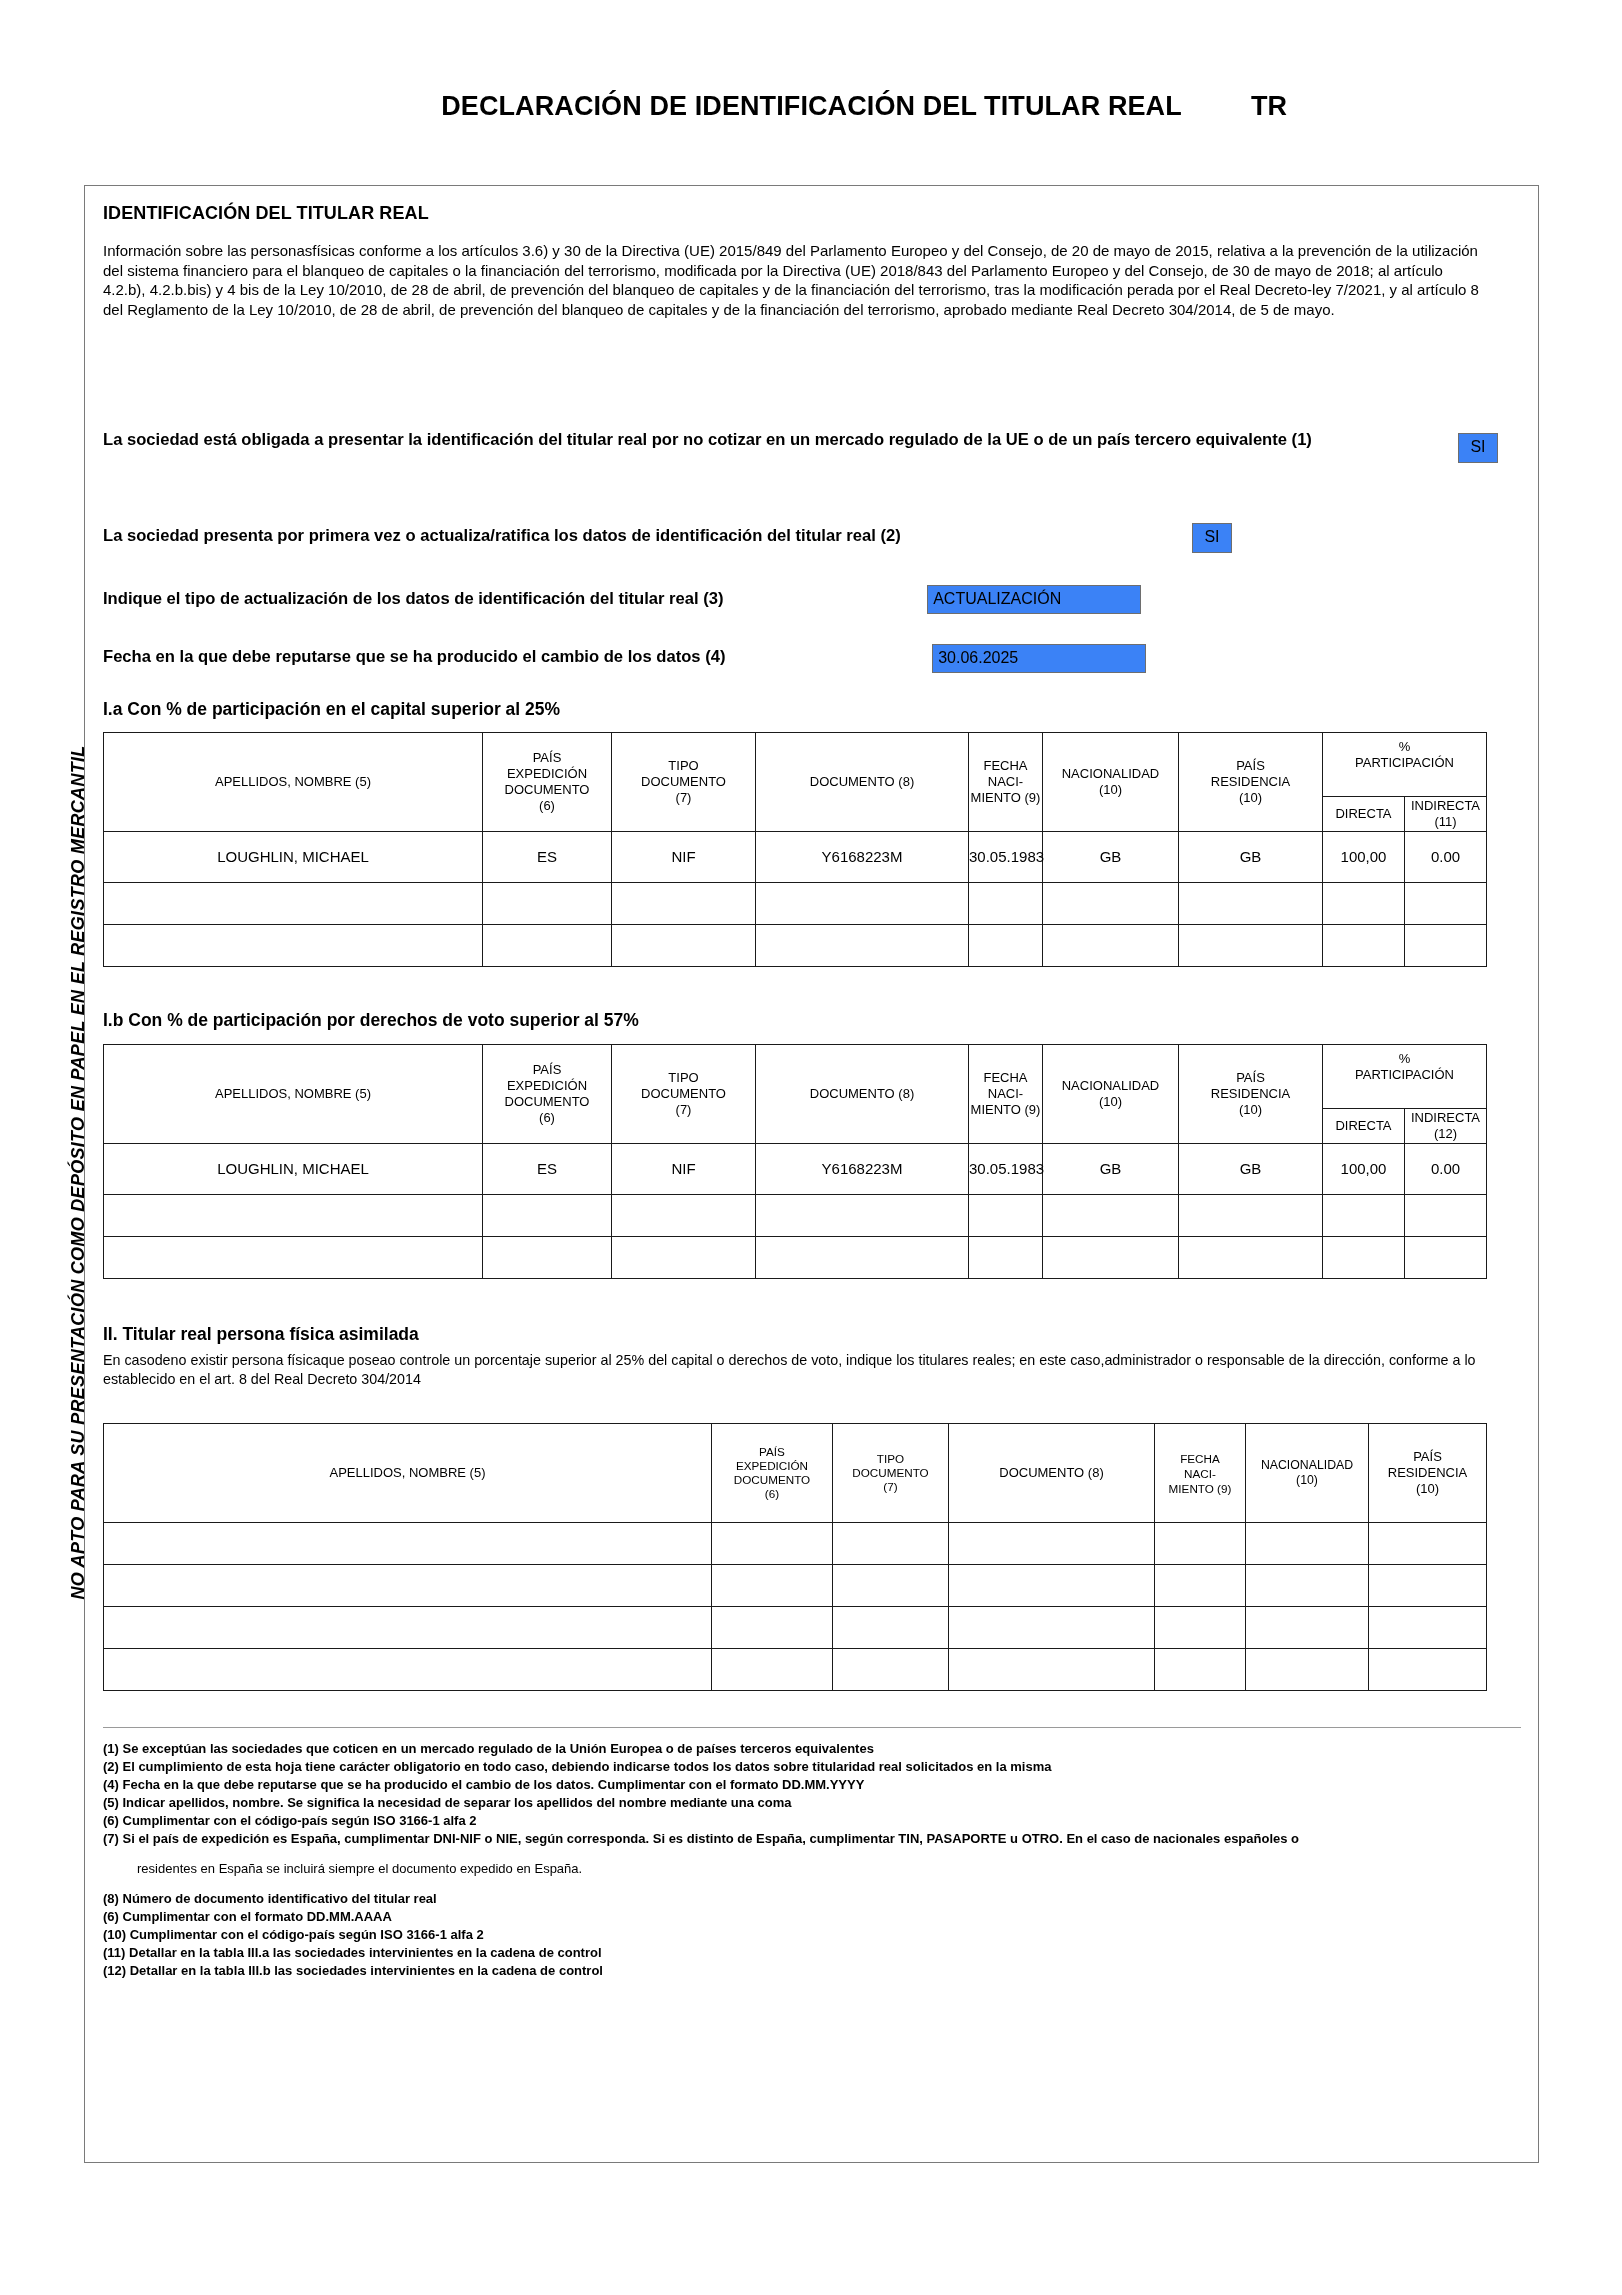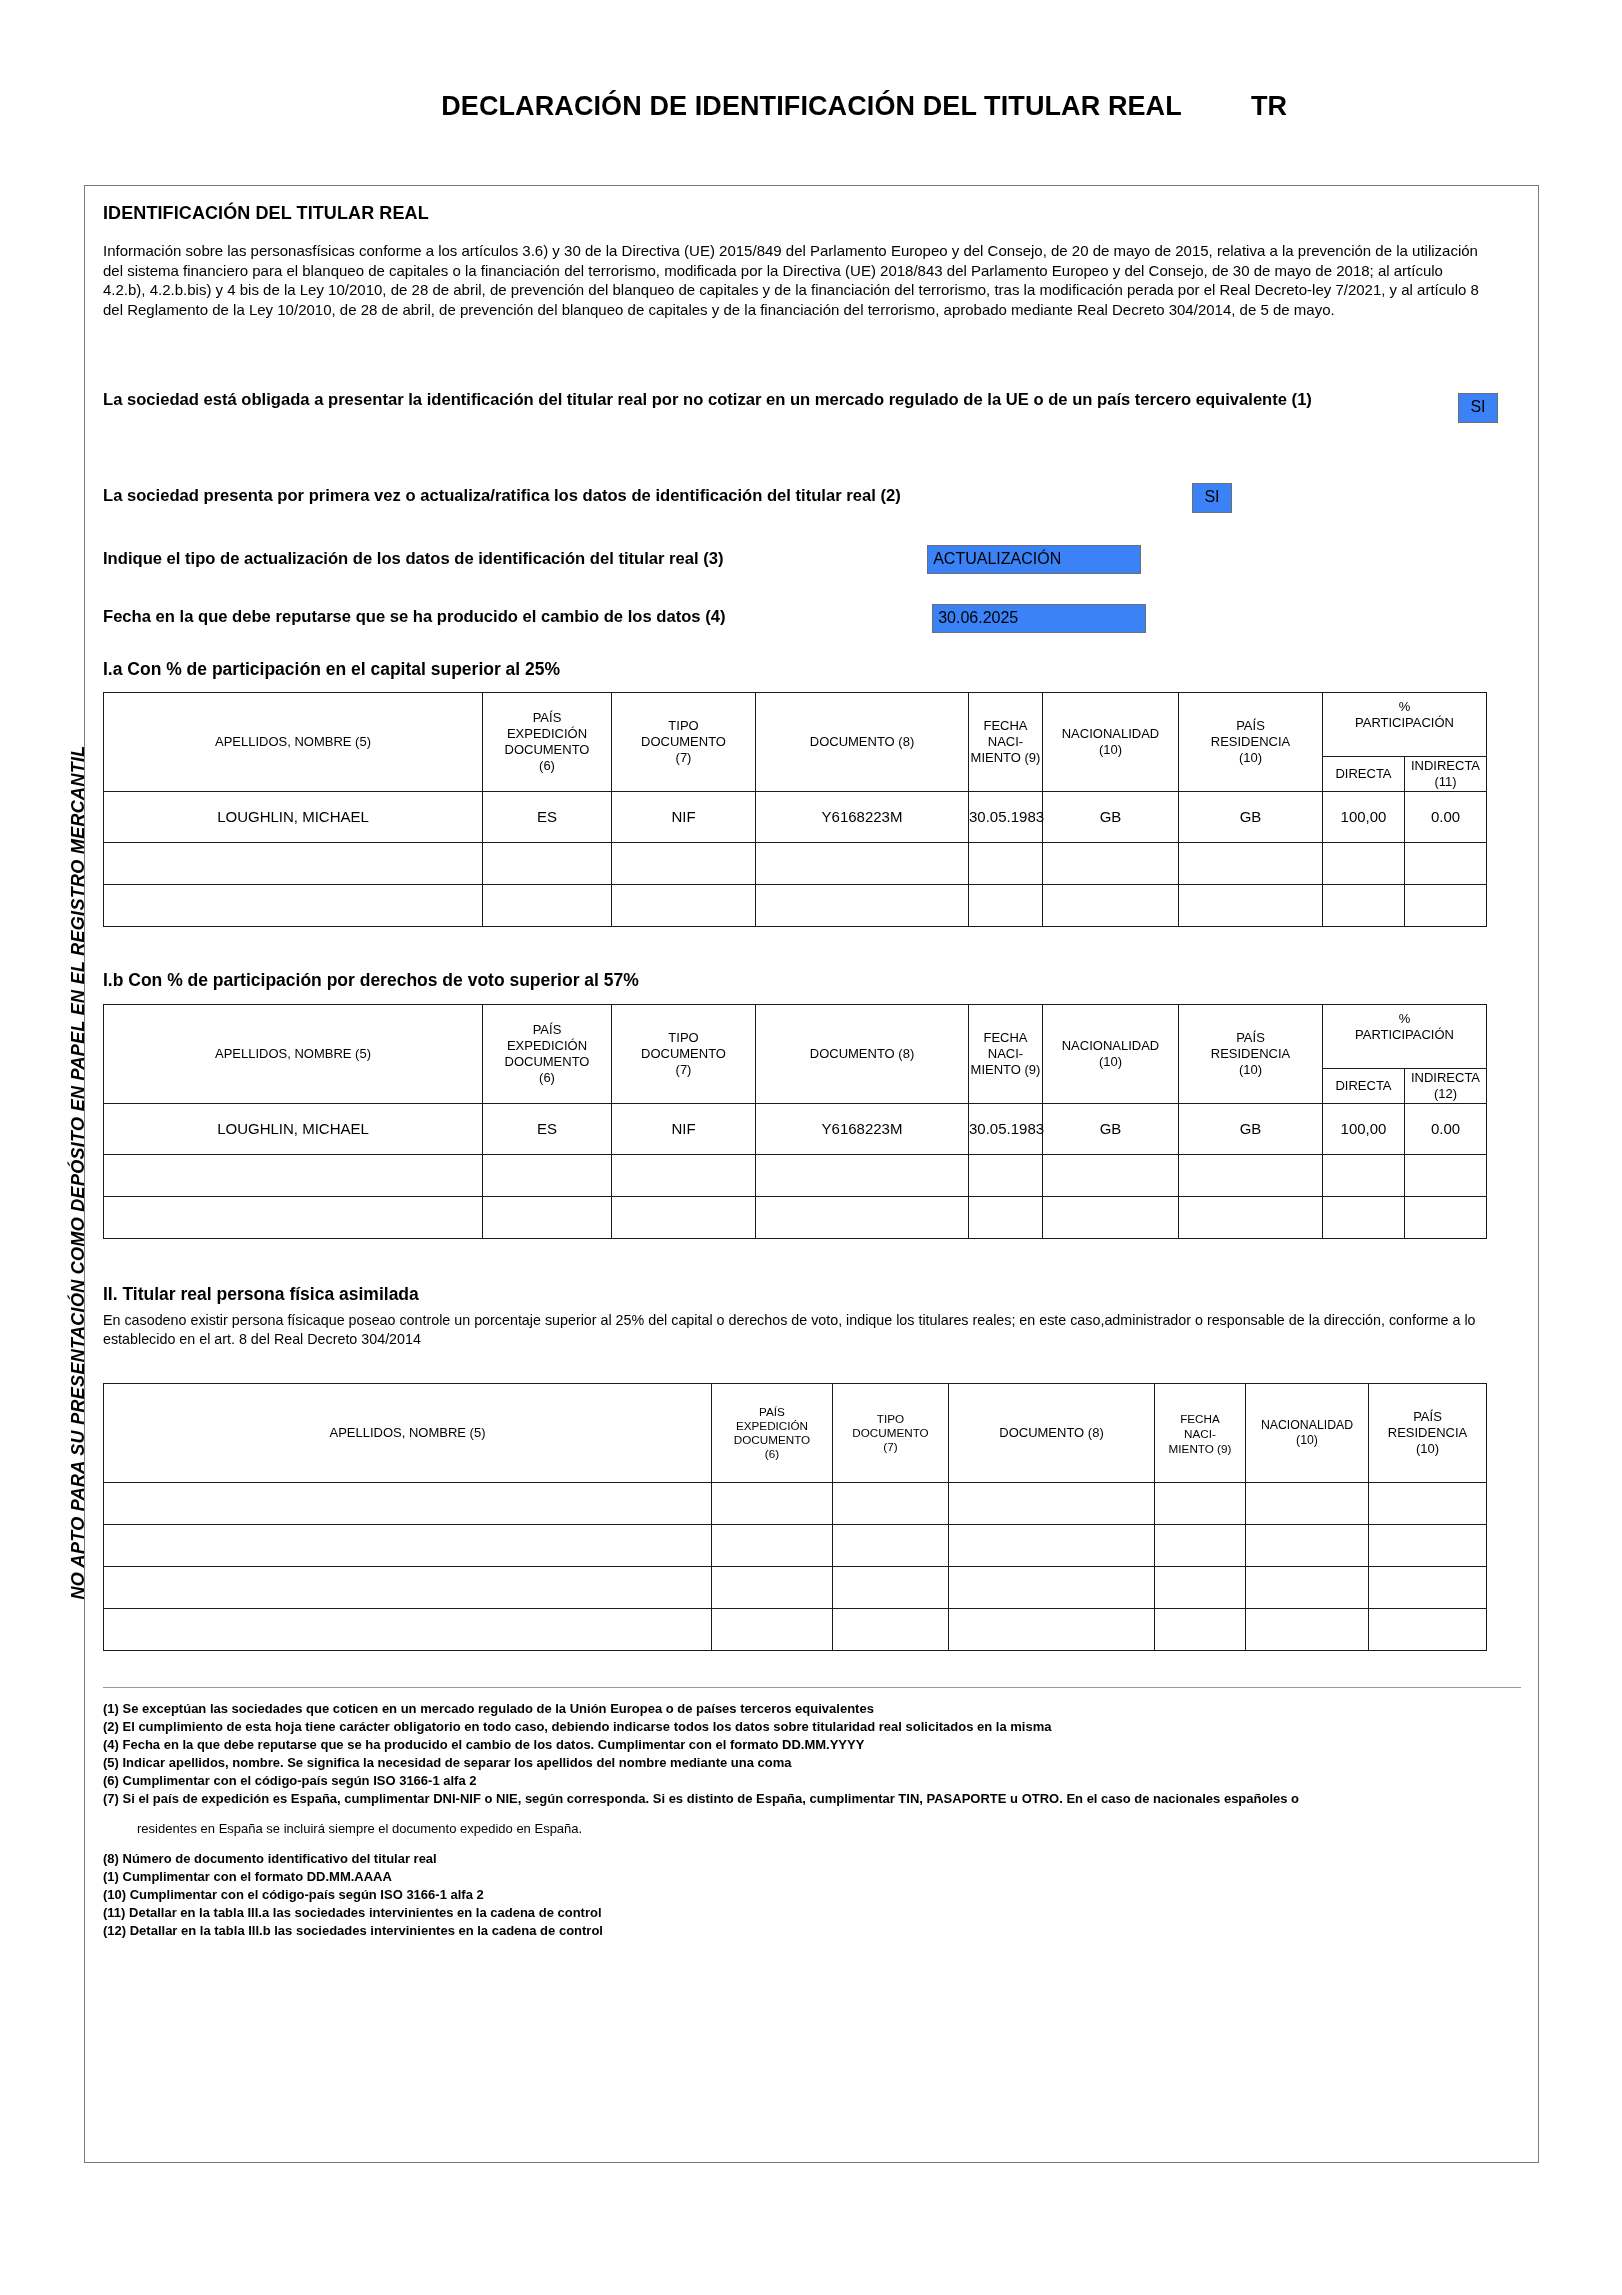--- a/index.html
+++ b/index.html
@@ -208,21 +208,21 @@
 
 <div class="side-note">NO APTO PARA SU PRESENTACIÓN COMO DEPÓSITO EN PAPEL EN EL REGISTRO MERCANTIL</div>
 
 <div class="frame">
   <div class="frame-inner">
 
     <div class="section-title">IDENTIFICACIÓN DEL TITULAR REAL</div>
 
     <div class="intro-para">Información sobre las personasfísicas conforme a los artículos 3.6) y 30 de la Directiva (UE) 2015/849 del Parlamento Europeo y del Consejo, de 20 de mayo de 2015, relativa a la prevención de la utilización del sistema financiero para el blanqueo de capitales o la financiación del terrorismo, modificada por la Directiva (UE) 2018/843 del Parlamento Europeo y del Consejo, de 30 de mayo de 2018; al artículo 4.2.b), 4.2.b.bis) y 4 bis de la Ley 10/2010, de 28 de abril, de prevención del blanqueo de capitales y de la financiación del terrorismo, tras la modificación perada por el Real Decreto-ley 7/2021, y al artículo 8 del Reglamento de la Ley 10/2010, de 28 de abril, de prevención del blanqueo de capitales y de la financiación del terrorismo, aprobado mediante Real Decreto 304/2014, de 5 de mayo.</div>
 
-    <div class="qblock" style="height:269px; margin-top:71px;">
+    <div class="qblock" style="height:269px; margin-top:111px;">
 
       <div class="q-label q1">La sociedad está obligada a presentar la identificación del titular real por no cotizar en un mercado regulado de la UE o de un país tercero equivalente (1)</div>
       <div class="q1box">
         <span class="field-box box-si">SI</span>
       </div>
 
       <div class="q-label q2">La sociedad presenta por primera vez o actualiza/ratifica los datos de identificación del titular real (2)</div>
       <div class="q2box">
         <span class="field-box box-si">SI</span>
       </div>
@@ -473,21 +473,21 @@
     <div class="foot-sep" style="margin-top:36px;"></div>
     <div class="footnotes">
       <p class="fn">(1) Se exceptúan las sociedades que coticen en un mercado regulado de la Unión Europea o de países terceros equivalentes</p>
       <p class="fn">(2) El cumplimiento de esta hoja tiene carácter obligatorio en todo caso, debiendo indicarse todos los datos sobre titularidad real solicitados en la misma</p>
       <p class="fn">(4) Fecha en la que debe reputarse que se ha producido el cambio de los datos. Cumplimentar con el formato DD.MM.YYYY</p>
       <p class="fn">(5) Indicar apellidos, nombre. Se significa la necesidad de separar los apellidos del nombre mediante una coma</p>
       <p class="fn">(6) Cumplimentar con el código-país según ISO 3166-1 alfa 2</p>
       <p class="fn">(7) Si el país de expedición es España, cumplimentar DNI-NIF o NIE, según corresponda. Si es distinto de España, cumplimentar TIN, PASAPORTE u OTRO. En el caso de nacionales españoles o</p>
       <p class="fn-ind">residentes en España se incluirá siempre el documento expedido en España.</p>
       <p class="fn">(8) Número de documento identificativo del titular real</p>
-      <p class="fn">(1) Cumplimentar con el formato DD.MM.AAAA</p>
+      <p class="fn">(6) Cumplimentar con el formato DD.MM.AAAA</p>
       <p class="fn">(10) Cumplimentar con el código-país según ISO 3166-1 alfa 2</p>
       <p class="fn">(11) Detallar en la tabla III.a las sociedades intervinientes en la cadena de control</p>
       <p class="fn">(12) Detallar en la tabla III.b las sociedades intervinientes en la cadena de control</p>
     </div>
 
   </div>
 </div>
 
 
 </body></html>

